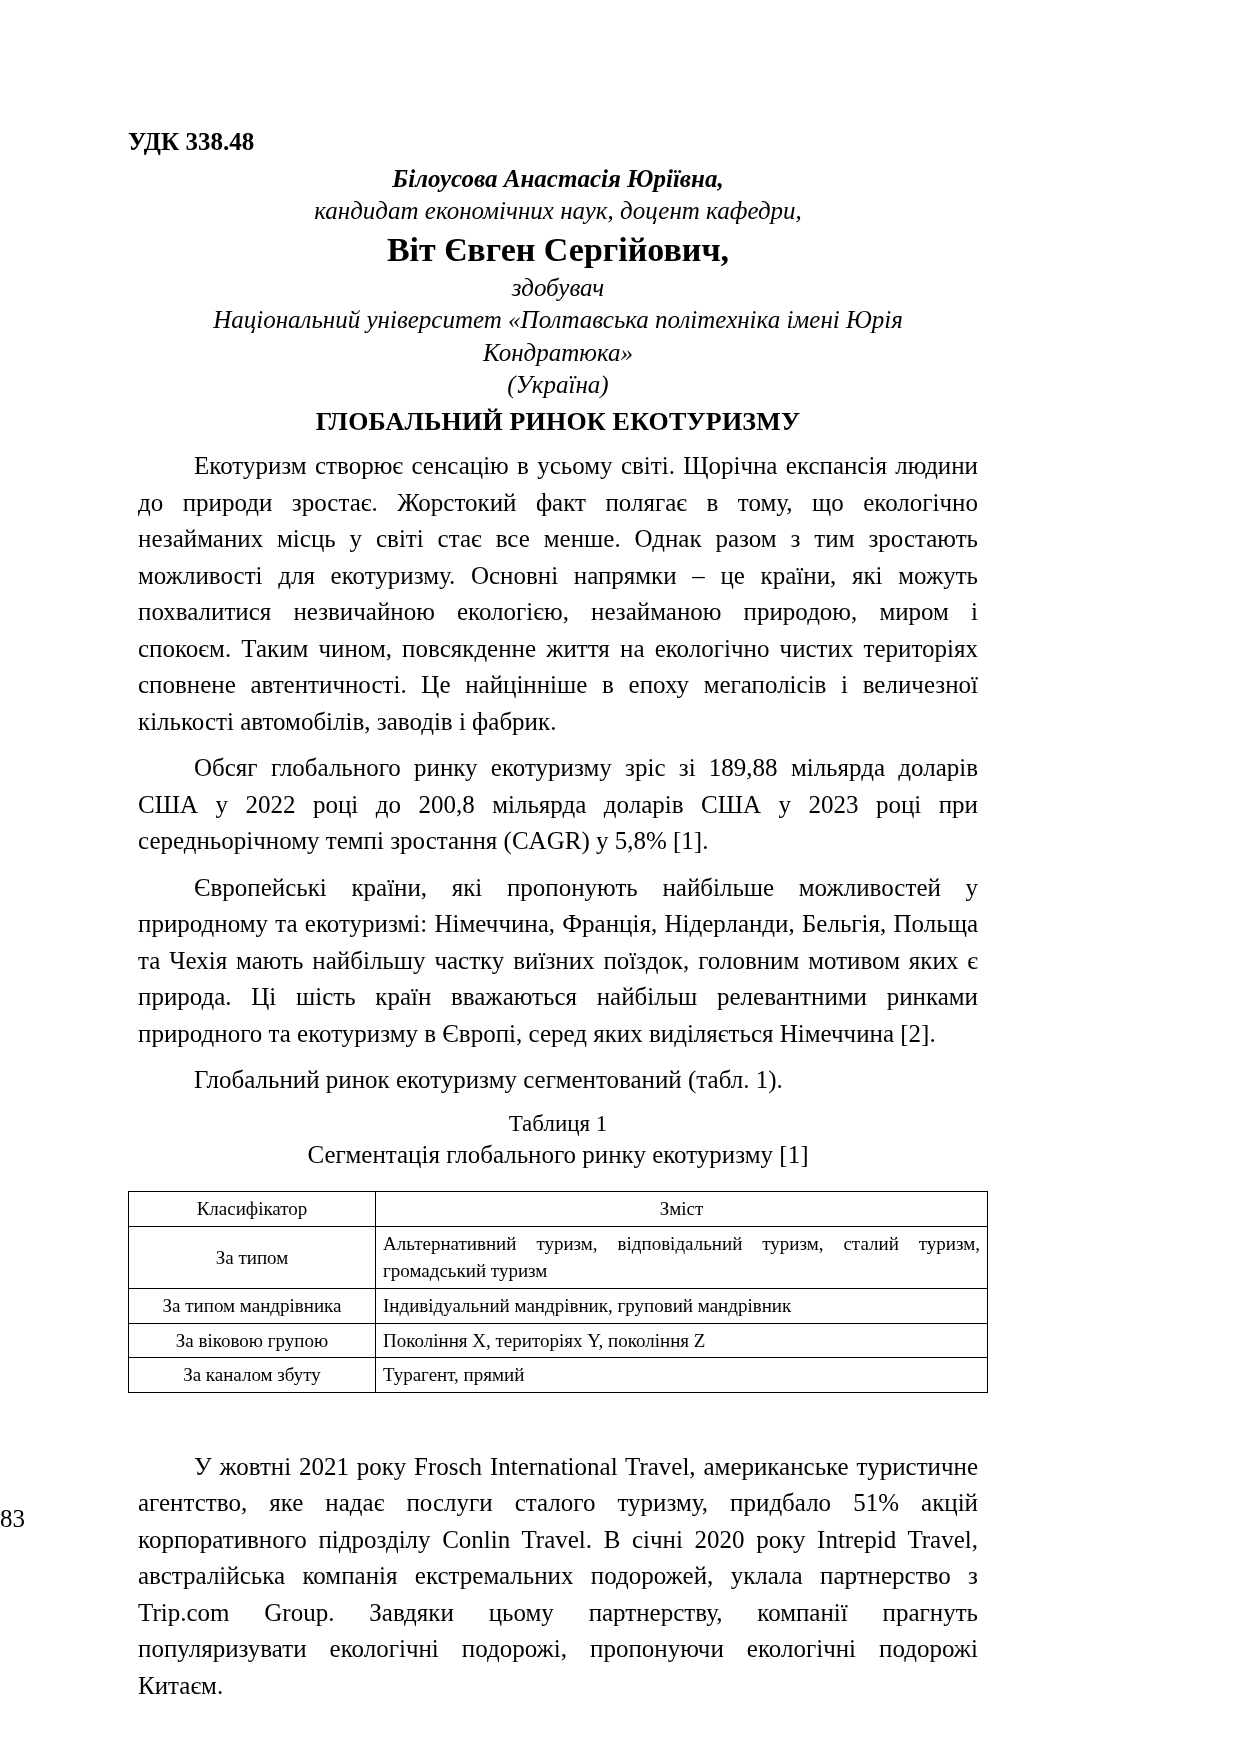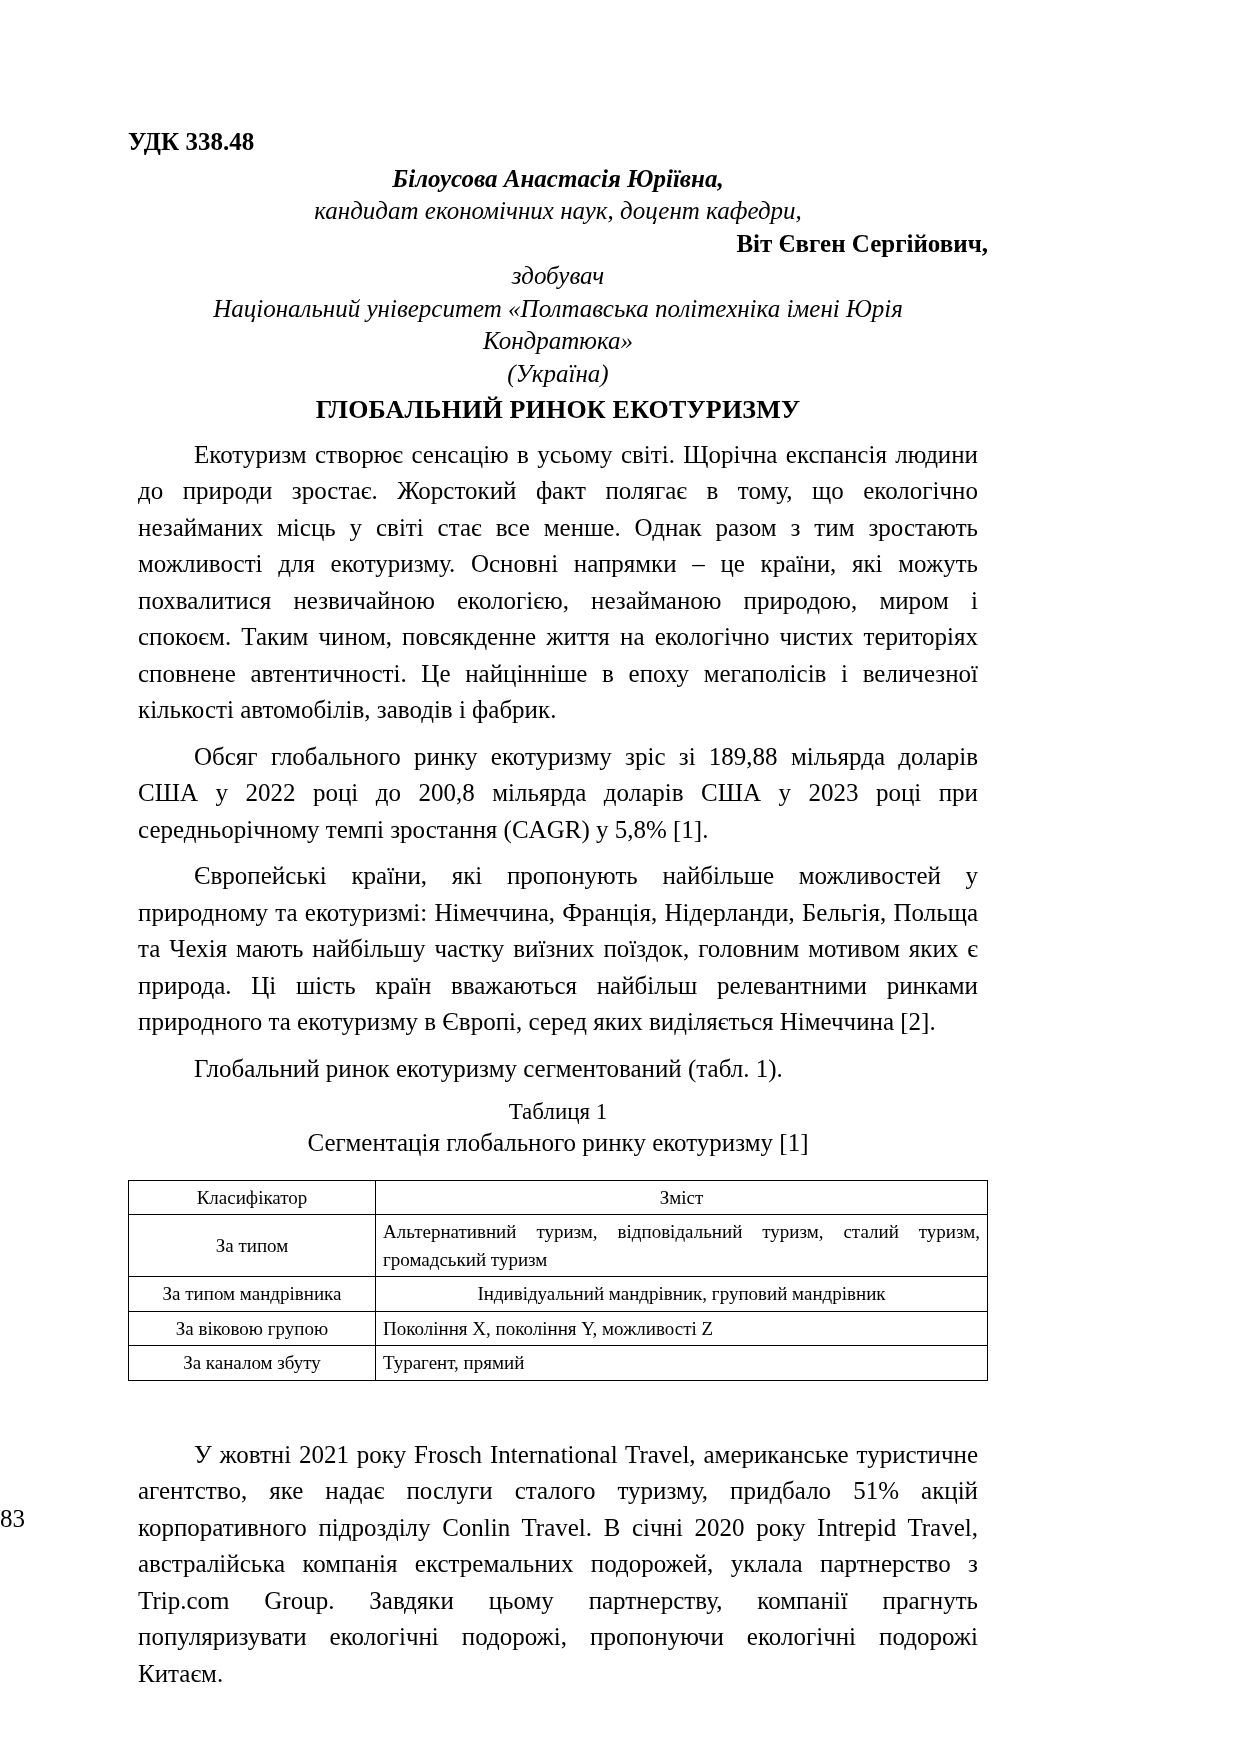--- a/index.html
+++ b/index.html
@@ -45,23 +45,22 @@
   .author-name-bi {
     font-size: 25px;
     font-weight: bold;
     font-style: italic;
   }
   .author-role-i {
     font-size: 25px;
     font-style: italic;
   }
   .author-name-b {
-    font-size: 25px;
+    font-size: 34px;
     font-weight: bold;
-    text-align: right;
   }
   .affiliation {
     font-size: 25px;
     font-style: italic;
   }
   .country {
     font-size: 25px;
     font-style: italic;
   }
 
@@ -113,21 +112,20 @@
     text-align: center;
     margin-left: 37px;
   }
   td.col-content {
     text-align: justify;
   }
   td.col-content.hdr {
     text-align: center;
   }
   td.center {
-    text-align: center;
   }
   .after-table-gap {
     height: 46px;
   }
 
   .page-number {
     position: absolute;
     left: 0;
     top: 1505px;
     width: 1240px;
@@ -172,21 +170,21 @@
         <tr>
           <td class="col-class">За типом</td>
           <td class="col-content">Альтернативний туризм, відповідальний туризм, сталий туризм, громадський туризм</td>
         </tr>
         <tr>
           <td class="col-class">За типом мандрівника</td>
           <td class="col-content center">Індивідуальний мандрівник, груповий мандрівник</td>
         </tr>
         <tr>
           <td class="col-class">За віковою групою</td>
-          <td class="col-content">Покоління X, покоління Y, можливості Z</td>
+          <td class="col-content">Покоління X, територіях Y, покоління Z</td>
         </tr>
         <tr>
           <td class="col-class">За каналом збуту</td>
           <td class="col-content">Турагент, прямий</td>
         </tr>
       </tbody>
     </table>
 
     <div class="after-table-gap"></div>
 

